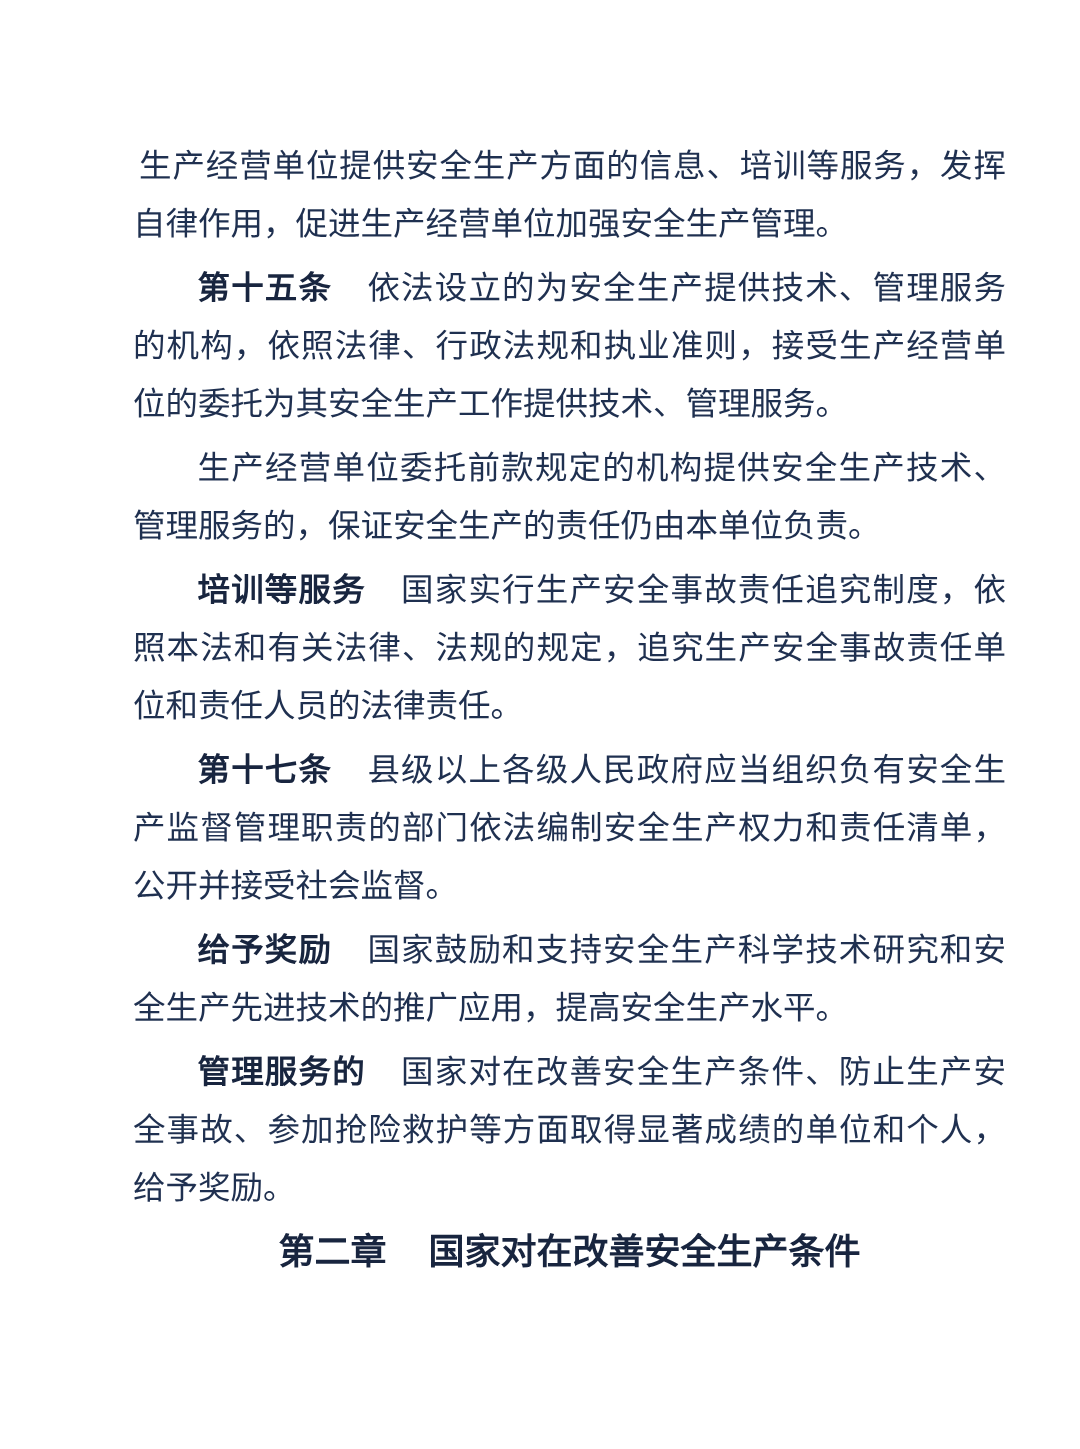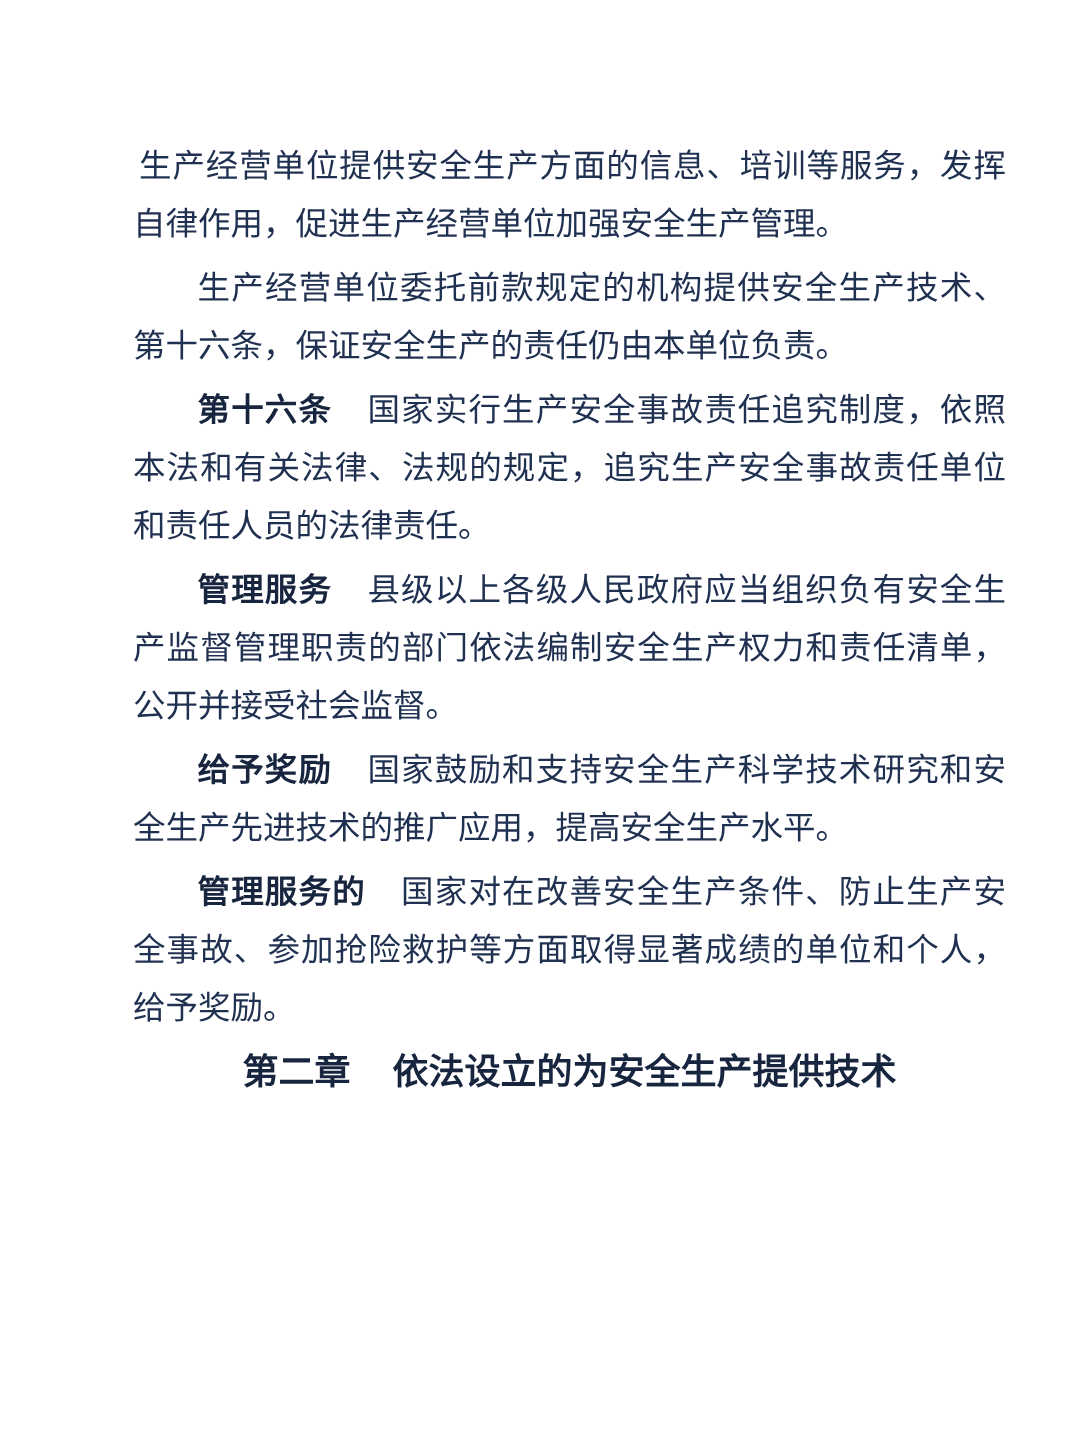--- a/index.html
+++ b/index.html
@@ -43,28 +43,29 @@
   .chapter .chapter-num { margin-right: 1em; }
 </style>
 </head>
 <body>
 
 <div class="page">
   <div class="textblock">
 
     <p class="para continuation"><span>生产经营单位提供安全生产方面的信息、培训等服务，发挥自律作用，促进生产经营单位加强安全生产管理。</span></p>
 
+    <p class="para"><span class="lead">第十五条</span><span>依法设立的为安全生产提供技术、管理服务的机构，依照法律、行政法规和执业准则，接受生产经营单位的委托为其安全生产工作提供技术、管理服务。</span></p>
 
-    <p class="para"><span>生产经营单位委托前款规定的机构提供安全生产技术、第十六条，保证安全生产的责任仍由本单位负责。</span></p>
+    <p class="para"><span>生产经营单位委托前款规定的机构提供安全生产技术、管理服务的，保证安全生产的责任仍由本单位负责。</span></p>
 
-    <p class="para"><span class="lead">第十六条</span><span>国家实行生产安全事故责任追究制度，依照本法和有关法律、法规的规定，追究生产安全事故责任单位和责任人员的法律责任。</span></p>
+    <p class="para"><span class="lead">培训等服务</span><span>国家实行生产安全事故责任追究制度，依照本法和有关法律、法规的规定，追究生产安全事故责任单位和责任人员的法律责任。</span></p>
 
-    <p class="para"><span class="lead">管理服务</span><span>县级以上各级人民政府应当组织负有安全生产监督管理职责的部门依法编制安全生产权力和责任清单，公开并接受社会监督。</span></p>
+    <p class="para"><span class="lead">第十七条</span><span>县级以上各级人民政府应当组织负有安全生产监督管理职责的部门依法编制安全生产权力和责任清单，公开并接受社会监督。</span></p>
 
     <p class="para"><span class="lead">给予奖励</span><span>国家鼓励和支持安全生产科学技术研究和安全生产先进技术的推广应用，提高安全生产水平。</span></p>
 
     <p class="para"><span class="lead">管理服务的</span><span>国家对在改善安全生产条件、防止生产安全事故、参加抢险救护等方面取得显著成绩的单位和个人，给予奖励。</span></p>
 
-    <p class="chapter"><span class="chapter-num">第二章</span><span>依法设立的为安全生产提供技术</span></p>
+    <p class="chapter"><span class="chapter-num">第二章</span><span>国家对在改善安全生产条件</span></p>
 
 
   </div>
 </div>
 
 </body></html>

